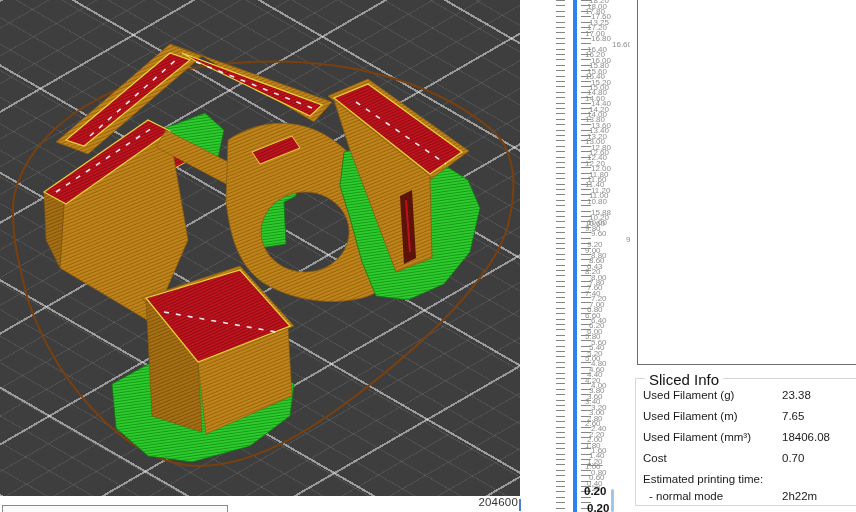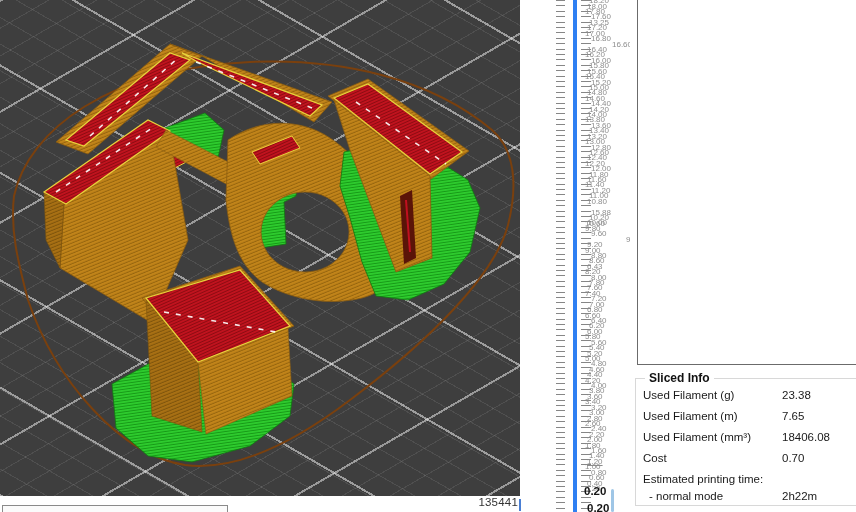--- a/index.html
+++ b/index.html
@@ -62,21 +62,21 @@
   #info-box{
     position:absolute;left:7px;top:-4px;width:240px;height:369px;
     border:1px solid #6b6b6b;background:#fff;box-sizing:border-box;
   }
   #sliced-info{
     position:absolute;left:5px;top:378px;width:240px;height:128px;
     border:1px solid #d8d8d8;box-sizing:border-box;background:#fff;
   }
   #sliced-info-title{
     position:absolute;left:9px;top:-8px;background:#fff;padding:0 4px;
-    font-size:12px;font-weight:bold;color:#111;
+    font-size:15px;font-weight:normal;color:#111;
   }
   #sliced-info-rows{position:absolute;left:0;top:7px;width:100%;}
   .si-row{position:relative;height:21px;}
   .si-row.short{height:17px;}
   .si-label{position:absolute;left:7px;top:3px;font-size:11.5px;color:#1a1a1a;white-space:nowrap;}
   .si-row.indent .si-label{left:13px;}
   .si-value{position:absolute;left:146px;top:3px;font-size:11.5px;color:#1a1a1a;white-space:nowrap;}
 </style>
 </head>
 <body>
@@ -149,21 +149,21 @@
       <line x1="90" y1="136" x2="178" y2="58"></line>
       <line x1="196" y1="62" x2="312" y2="108"></line>
       <line x1="56" y1="192" x2="152" y2="128"></line>
       <line x1="356" y1="102" x2="446" y2="164"></line>
       <line x1="164" y1="312" x2="276" y2="332"></line>
     </g>
   </svg>
 </div>
 
 <div id="hslider-stub"></div>
-<div id="status-text">135441</div>
+<div id="status-text">204600</div>
 <div id="status-caret"></div>
 
 <div id="layer-slider">
   <div class="tickcol" id="ticks-left"></div>
   <div id="slider-track"></div>
   <div class="tickcol" id="ticks-right"></div>
   <div id="tick-labels">
       <span style="top: 485px; left: 0px;">0.20</span>
       <span style="top: 479.58px; left: 2px;">0.40</span>
       <span style="top: 474.16px; left: 4px;">0.60</span>

